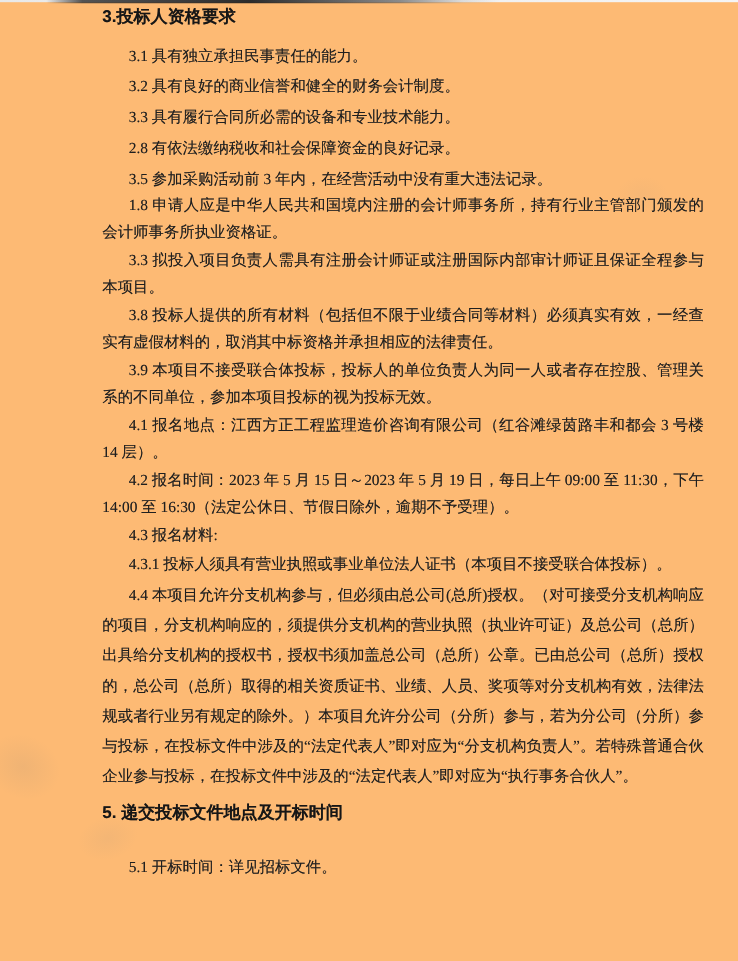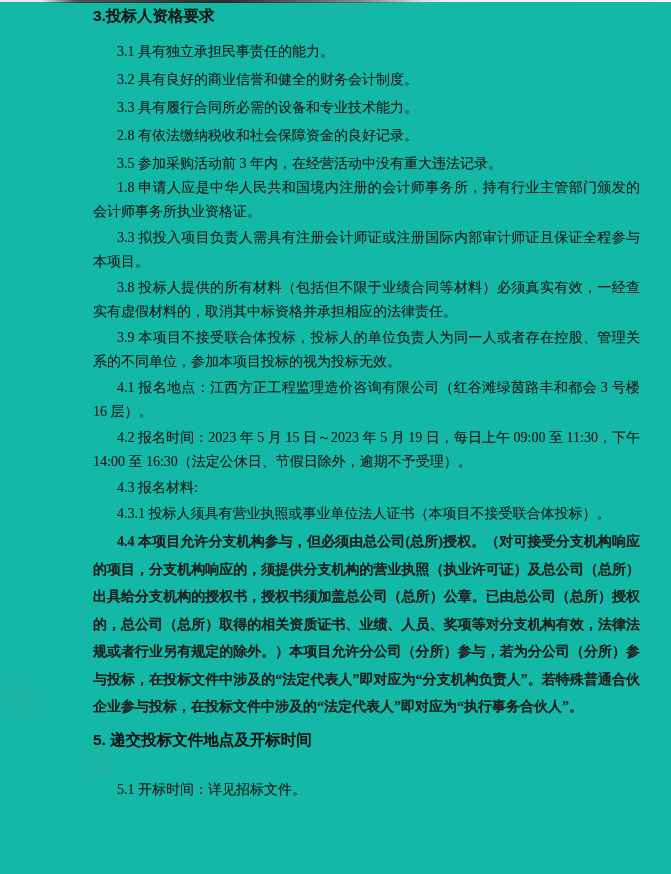--- a/index.html
+++ b/index.html
@@ -5,21 +5,21 @@
   html, body { margin: 0; padding: 0; }
   body {
     width: 671px; height: 874px;
     font-family: "Liberation Serif", serif;
     background: #ffffff;
   }
   .page {
     position: relative;
     width: 671px; height: 874px;
     overflow: hidden;
-    background: #14b8a6;
+    background: #fdba74;
     box-sizing: border-box;
   }
   
   .scan-top-line {
     position: absolute; top: 0; left: 0; width: 671px; height: 2px;
     background: linear-gradient(90deg, #e9e9e9 0%, #f0f0f0 60%, #f5f5f5 100%);
   }
   .scan-top-bar {
     position: absolute; top: 0; left: 42px; width: 412px; height: 3px;
     background: linear-gradient(90deg,
@@ -67,21 +67,21 @@
   .h.sec4 { margin: 12px 0 15px 0; }
   .h.sec5 { margin: 8px 0 28px 0; }
   .clause {
     margin: 0 0 2px 0;
     text-indent: 24px;
     line-height: 24px;
     text-align: justify;
   }
   .clause.single { margin-bottom: 4px; }
   .clause.single-last { margin-bottom: 0; }
-  .clause.c44 { line-height: 27.5px; margin-bottom: 0; font-weight: bold; }
+  .clause.c44 { line-height: 27.5px; margin-bottom: 0; }
 </style>
 </head>
 <body>
 
 <div class="page">
   <div class="scan-top-line"></div>
   <div class="scan-top-bar"></div>
   <div class="scan-smudge-a"></div>
   <div class="scan-smudge-b"></div>
   <div class="scan-smudge-c"></div>
@@ -91,21 +91,21 @@
     <p class="clause single">3.1 具有独立承担民事责任的能力。</p>
     <p class="clause single">3.2 具有良好的商业信誉和健全的财务会计制度。</p>
     <p class="clause single">3.3 具有履行合同所必需的设备和专业技术能力。</p>
     <p class="clause single">2.8 有依法缴纳税收和社会保障资金的良好记录。</p>
     <p class="clause single-last">3.5 参加采购活动前 3 年内，在经营活动中没有重大违法记录。</p>
     <p class="clause">1.8 申请人应是中华人民共和国境内注册的会计师事务所，持有行业主管部门颁发的会计师事务所执业资格证。</p>
     <p class="clause">3.3 拟投入项目负责人需具有注册会计师证或注册国际内部审计师证且保证全程参与本项目。</p>
     <p class="clause">3.8 投标人提供的所有材料（包括但不限于业绩合同等材料）必须真实有效，一经查实有虚假材料的，取消其中标资格并承担相应的法律责任。</p>
     <p class="clause">3.9 本项目不接受联合体投标，投标人的单位负责人为同一人或者存在控股、管理关系的不同单位，参加本项目投标的视为投标无效。</p>
 
-    <p class="clause">4.1 报名地点：江西方正工程监理造价咨询有限公司（红谷滩绿茵路丰和都会 3 号楼 16 层）。</p>
+    <p class="clause">4.1 报名地点：江西方正工程监理造价咨询有限公司（红谷滩绿茵路丰和都会 3 号楼 14 层）。</p>
     <p class="clause">4.2 报名时间：2023 年 5 月 15 日～2023 年 5 月 19 日，每日上午 09:00 至 11:30，下午 14:00 至 16:30（法定公休日、节假日除外，逾期不予受理）。</p>
     <p class="clause">4.3  报名材料:</p>
     <p class="clause">4.3.1 投标人须具有营业执照或事业单位法人证书（本项目不接受联合体投标）。</p>
     <p class="clause c44">4.4 本项目允许分支机构参与，但必须由总公司(总所)授权。（对可接受分支机构响应的项目，分支机构响应的，须提供分支机构的营业执照（执业许可证）及总公司（总所）出具给分支机构的授权书，授权书须加盖总公司（总所）公章。已由总公司（总所）授权的，总公司（总所）取得的相关资质证书、业绩、人员、奖项等对分支机构有效，法律法规或者行业另有规定的除外。）本项目允许分公司（分所）参与，若为分公司（分所）参与投标，在投标文件中涉及的“法定代表人”即对应为“分支机构负责人”。若特殊普通合伙企业参与投标，在投标文件中涉及的“法定代表人”即对应为“执行事务合伙人”。</p>
 
     <h2 class="h sec5">5. 递交投标文件地点及开标时间</h2>
     <p class="clause">5.1 开标时间：详见招标文件。</p>
   </div>
 </div>
 

